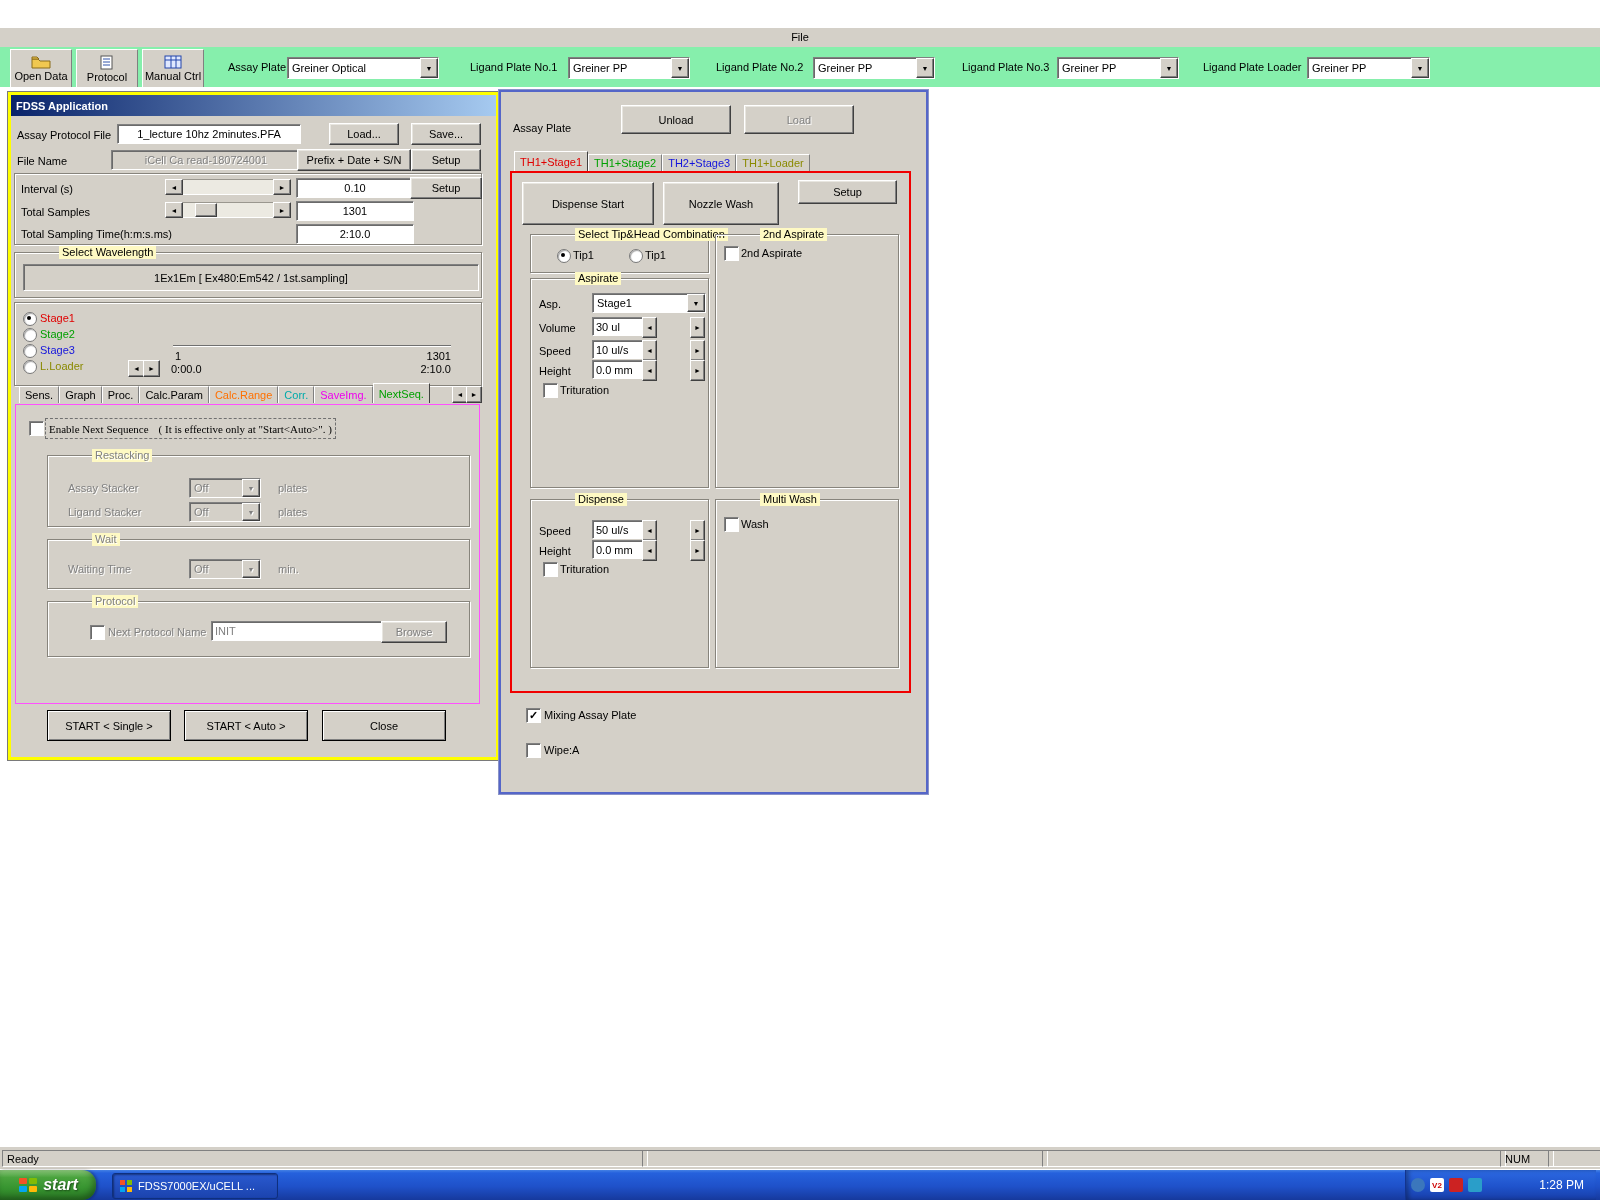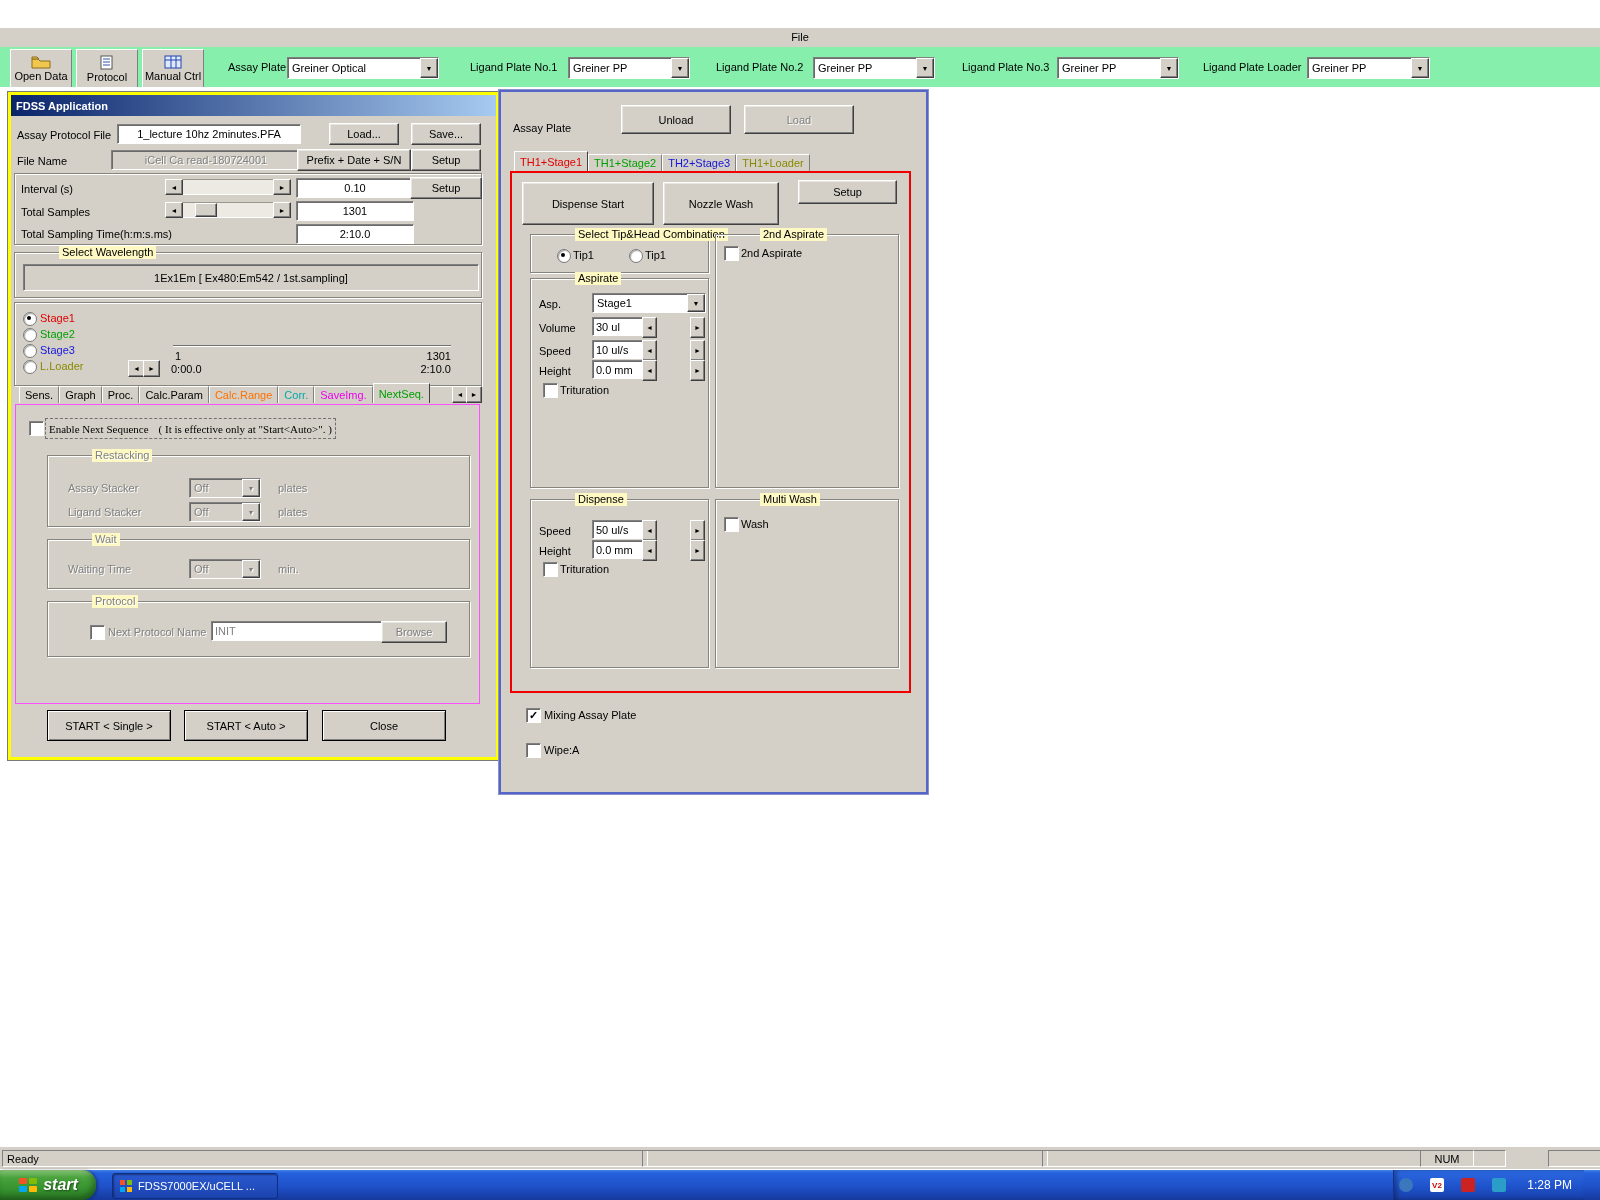--- a/index.html
+++ b/index.html
@@ -90,24 +90,24 @@
            background:linear-gradient(180deg,#4481e4 0%,#2561dd 10%,#1f51c9 55%,#16399d 100%);}
   .start-btn{position:absolute;left:0;top:0;width:96px;height:30px;border-radius:0 14px 14px 0;
              background:linear-gradient(180deg,#88c478 0%,#4aa33e 25%,#379430 60%,#2a7a24 100%);
              display:flex;align-items:center;justify-content:center;gap:5px;color:#fff;font-weight:bold;
              font-style:italic;font-size:16px;text-shadow:1px 1px 2px rgba(0,0,0,.5);
              box-shadow:inset -3px -3px 6px rgba(0,0,0,.3), 2px 0 3px rgba(0,0,0,.3);}
   .task-btn{position:absolute;left:112px;top:3px;width:152px;height:24px;border-radius:3px;
             background:linear-gradient(180deg,#2a5ad0,#1b43ae);border:1px solid #0e2f7e;
             display:flex;align-items:center;gap:5px;padding:0 6px;color:#fff;white-space:nowrap;overflow:hidden;
             box-shadow:inset 1px 1px 2px rgba(0,0,0,.4);}
-  .tray{position:absolute;right:16px;top:0;width:190px;height:30px;
+  .tray{position:absolute;right:4px;top:0;width:190px;height:30px;
         background:linear-gradient(180deg,#2d6ae2 0%,#1f53cc 55%,#173da6 100%);
         border-left:1px solid #12348e;box-shadow:inset 3px 0 4px rgba(0,0,0,.3);
-        display:flex;align-items:center;color:#fff;gap:12px;}
+        display:flex;align-items:center;color:#fff;}
   .tray-icon{width:14px;height:14px;margin-left:5px;border-radius:2px;display:flex;align-items:center;justify-content:center;
              font-size:8px;font-weight:bold;}
   .tray-time{position:absolute;right:12px;font-size:12px;}
 </style>
 </head>
 <body>
 
 <div id="screen">
 
 
@@ -527,21 +527,21 @@
       </div>
     </div>
   </div>
 
   <div class="statusbar">
     <div class="sb-panel" style="left:2px;width:636px">
       <span>Ready</span>
     </div>
     <div class="sb-panel" style="left:642px;width:396px"></div>
     <div class="sb-panel" style="left:1042px;width:454px"></div>
-    <div class="sb-panel" style="left:1420px;width:44px;justify-content:center">
+    <div class="sb-panel" style="left:1500px;width:44px;justify-content:flex-start">
       <span>NUM</span>
     </div>
     <div class="sb-panel" style="left:1548px;width:48px"></div>
   </div>
 
   <div class="taskbar">
     <div class="start-btn">
       <svg width="20" height="16">
         <rect x="1" y="1" width="8" height="6" rx="1" fill="#f35325"></rect>
           <rect x="11" y="1" width="8" height="6" rx="1" fill="#81bc06"></rect>

